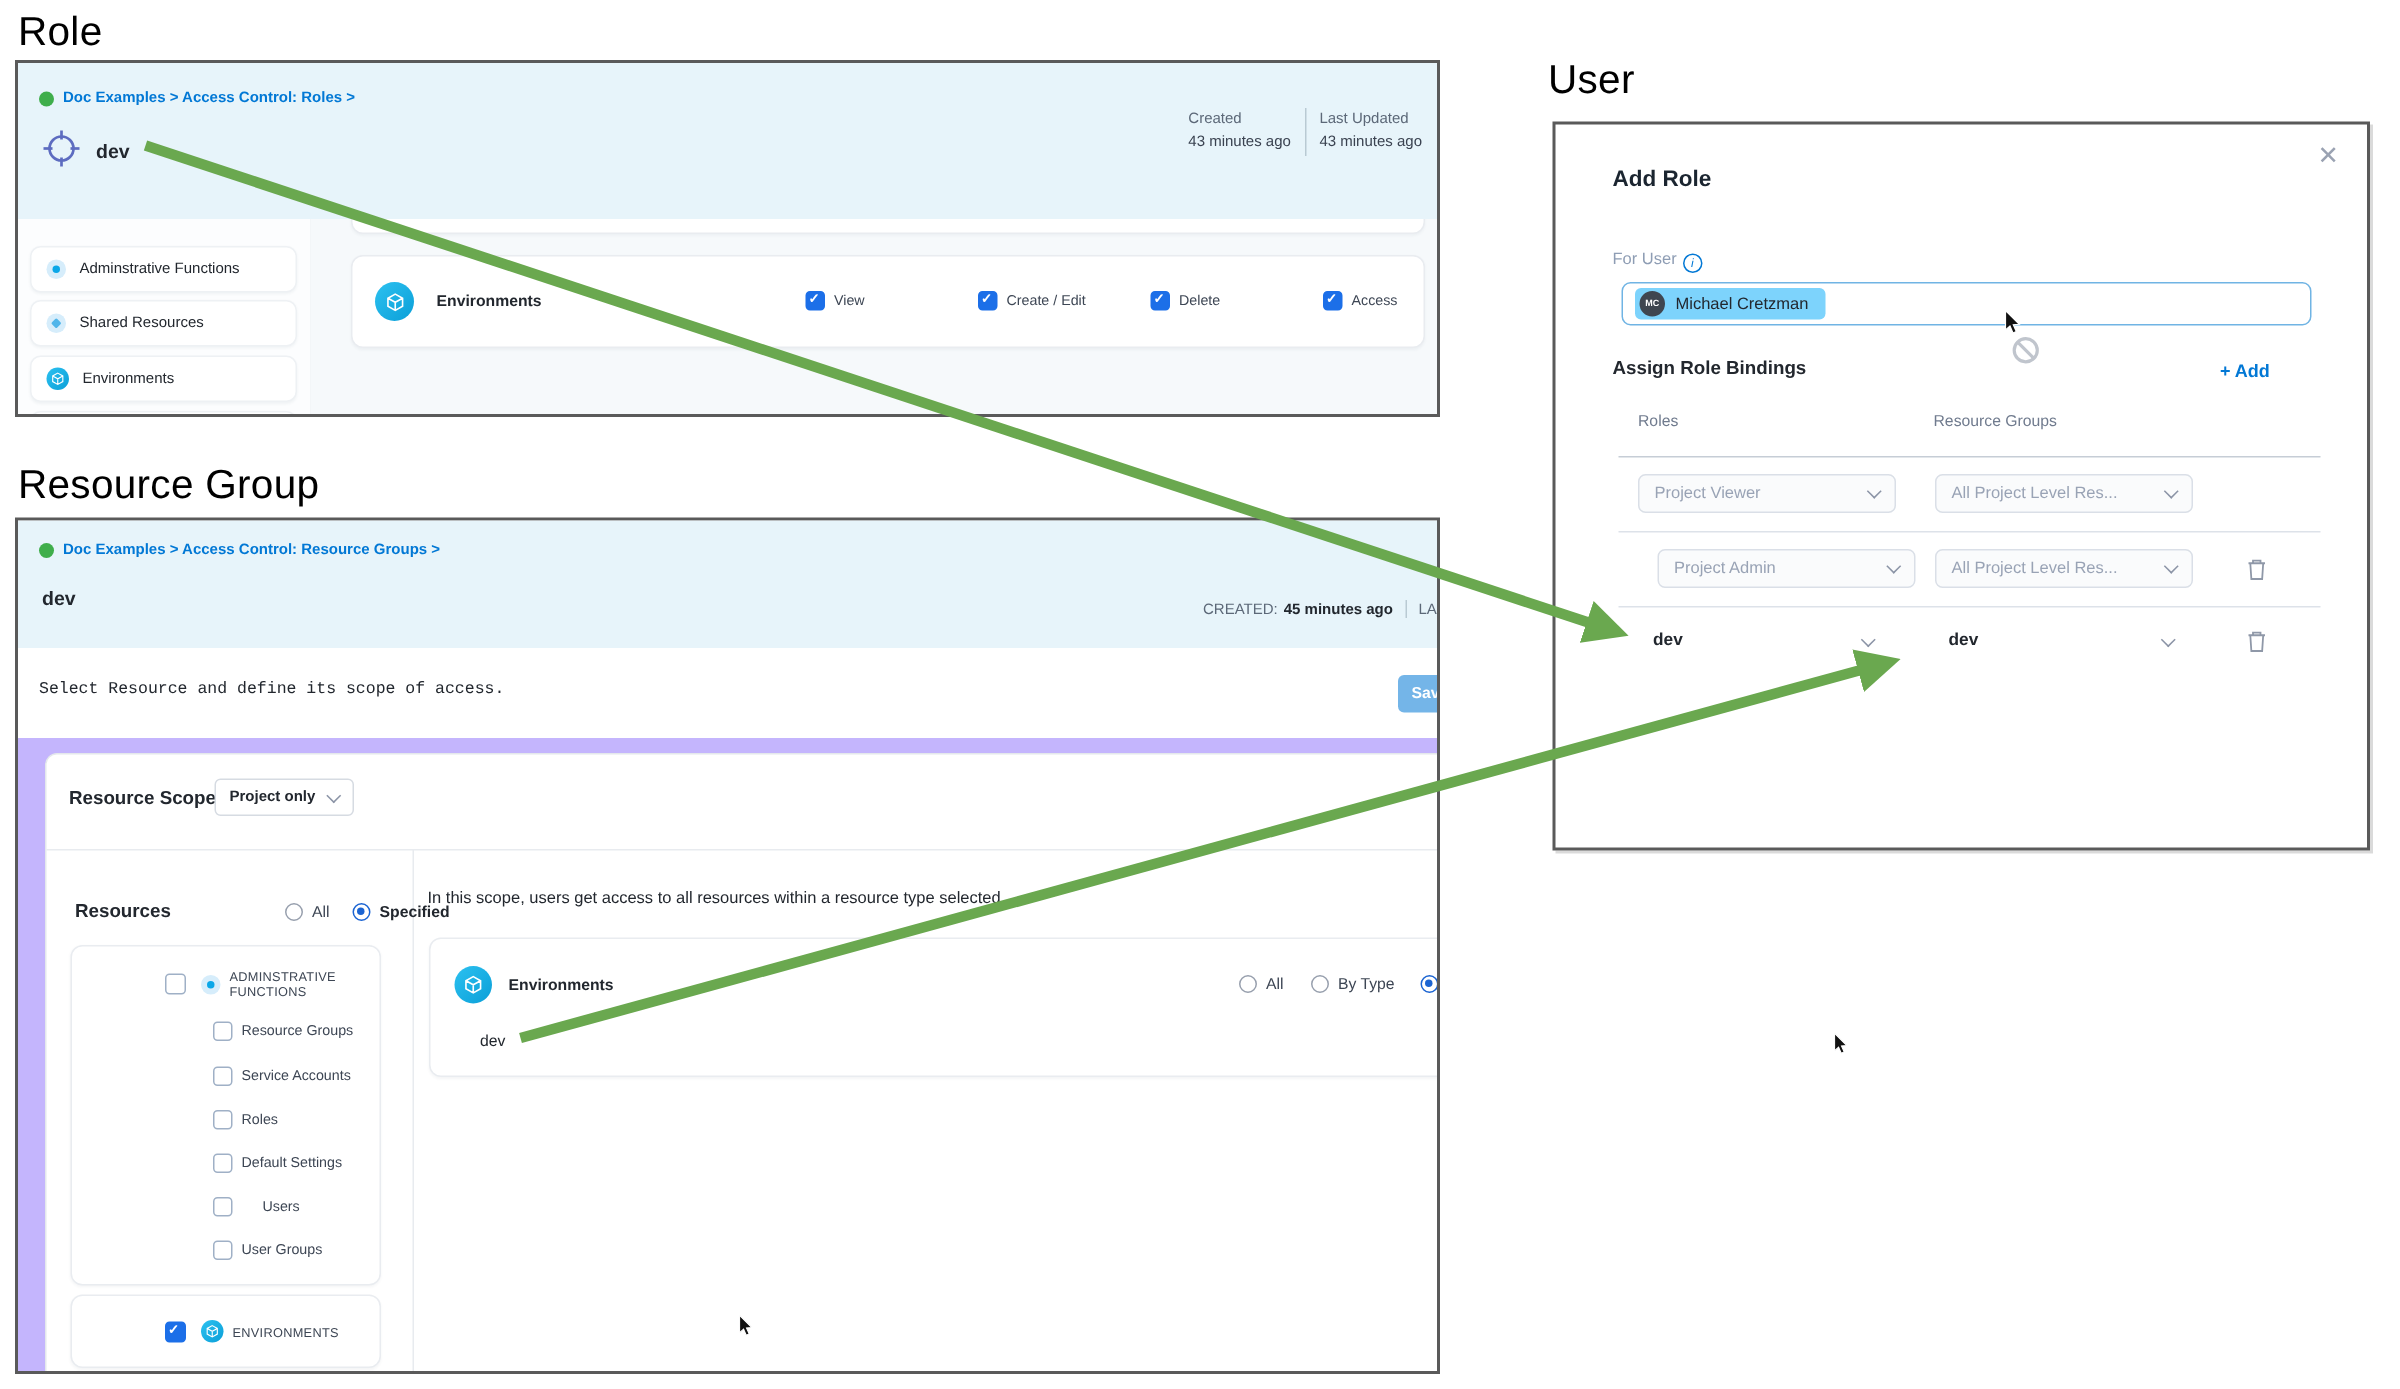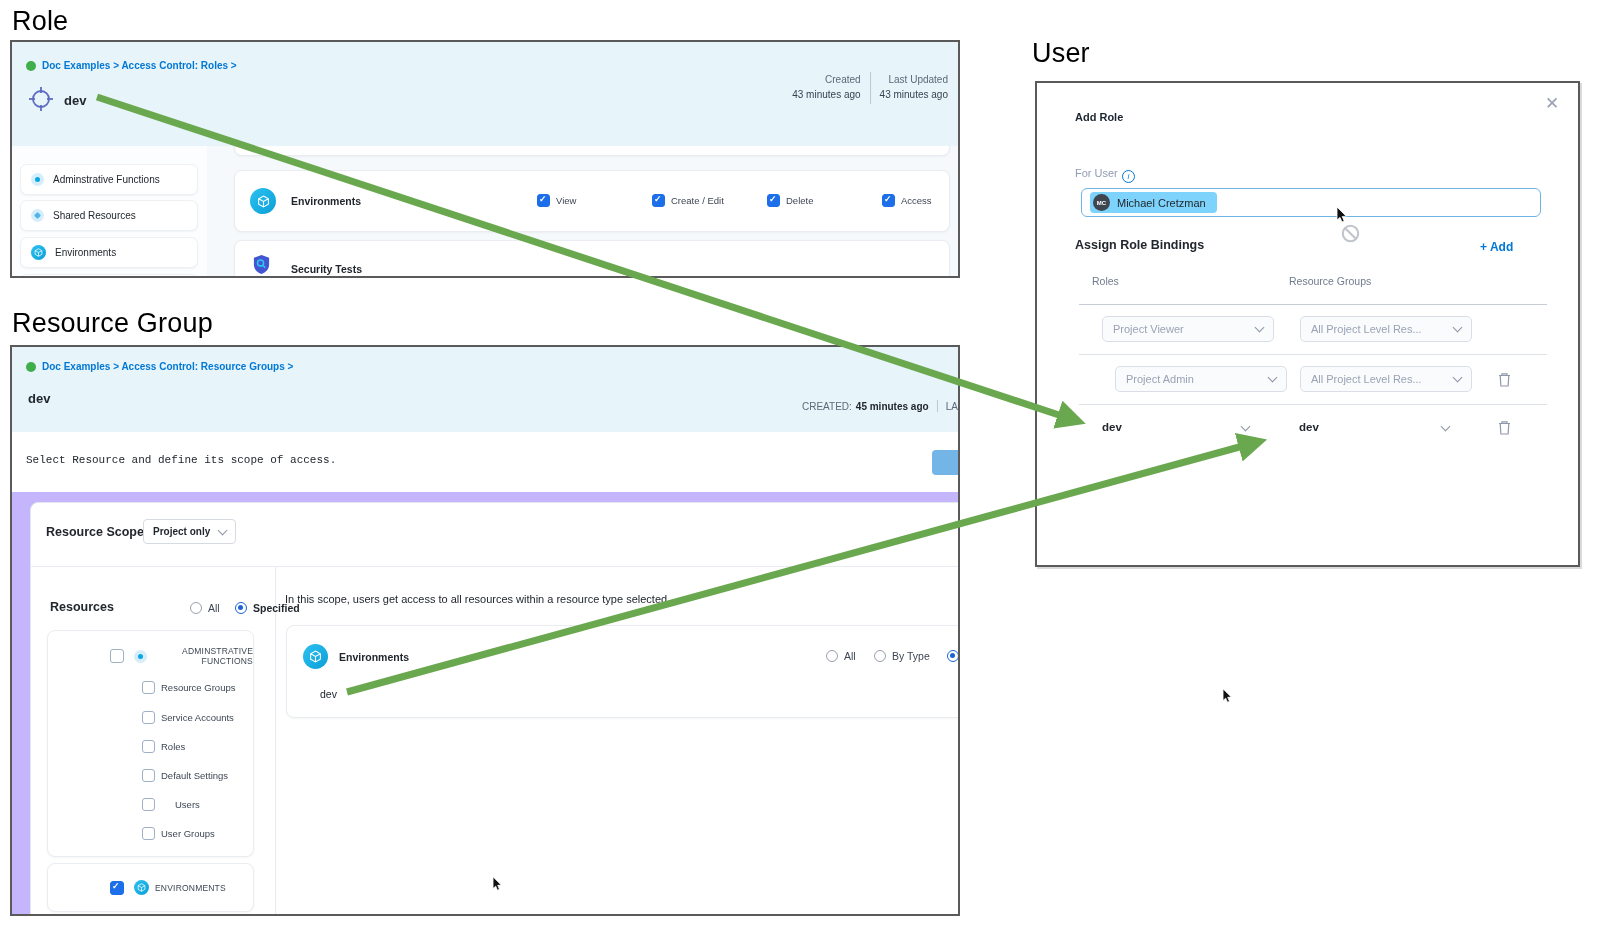--- a/index.html
+++ b/index.html
@@ -1,20 +1,20 @@
 <!DOCTYPE html>
 <html><head>
 <meta charset="utf-8">
 <style>
   html,body{margin:0;padding:0;background:#fff;}
   body{width:1600px;height:926px;position:relative;overflow:hidden;
        font-family:"Liberation Sans",sans-serif;color:#22272e;}
   .abs{position:absolute;}
   .section-title{font-size:27px;color:#000;letter-spacing:.2px;}
-  .panel{position:absolute;background:#fff;border:2px solid #5a5a5a;box-sizing:border-box;overflow:hidden;text-align:right;}
+  .panel{position:absolute;background:#fff;border:2px solid #5a5a5a;box-sizing:border-box;overflow:hidden;}
   .panel-header{position:absolute;left:0;right:0;top:0;background:#e7f4fa;}
   .crumb{display:flex;align-items:center;gap:6px;font-size:10px;color:#0278d5;font-weight:600;white-space:nowrap;}
   .crumb-dot{width:10px;height:10px;border-radius:50%;background:#3fae4b;flex:0 0 auto;}
   .pg-title{font-size:13px;font-weight:700;color:#22272e;}
   .meta-col{font-size:10px;line-height:15px;color:#5c6878;white-space:nowrap;}
   .meta-col .val{color:#3a4250;}
   .vline{width:1px;background:#b9cad3;}
   
   .card{background:#fff;border:1px solid #e9ecf0;border-radius:8px;box-shadow:0 1px 2px rgba(40,60,80,.05);}
   .side-card{position:absolute;left:8px;width:178px;height:31px;background:#fff;border:1px solid #eef1f4;
@@ -28,21 +28,21 @@
   .cb{width:13px;height:13px;border:1.5px solid #9fb0c6;border-radius:3px;background:#fff;box-sizing:border-box;position:relative;flex:0 0 auto;}
   .cb.on{background:#1c6fe8;border-color:#1c6fe8;}
   .cb.on::after{content:"✓";position:absolute;left:1px;top:-1px;color:#fff;font-size:9px;font-weight:700;}
   .radio{width:12px;height:12px;border:1.5px solid #98a0ae;border-radius:50%;background:#fff;box-sizing:border-box;position:relative;flex:0 0 auto;}
   .radio.on{border-color:#1b64d2;}
   .radio.on::after{content:"";position:absolute;left:2px;top:2px;width:5px;height:5px;border-radius:50%;background:#1b64d2;}
   .opt{display:flex;align-items:center;gap:6px;font-size:10.5px;color:#3d4654;padding-left:47px;}
   .chev{width:6px;height:6px;border-right:1.5px solid #8b94a6;border-bottom:1.5px solid #8b94a6;transform:rotate(45deg);margin-top:-3px;flex:0 0 auto;}
   
   .sel{position:absolute;height:26px;background:#fafbfc;border:1px solid #dadfe7;border-radius:5px;box-sizing:border-box;
-       display:flex;align-items:center;justify-content:space-between;padding:0 10px;font-size:11px;color:#99a3b5;margin-left:10px;}
+       display:flex;align-items:center;justify-content:space-between;padding:0 10px;font-size:11px;color:#99a3b5;}
   .trash{position:absolute;width:15px;height:17px;}
   .hr{position:absolute;border-top:1px solid #dde2e9;}
   .close-x{font-size:17px;color:#9aa2b2;line-height:1;}
   .close-x::after{content:"✕";}
   .info-ic{display:inline-block;width:11px;height:11px;border:1px solid #0278d5;border-radius:50%;color:#0278d5;
            font-size:8px;line-height:11px;text-align:center;font-style:italic;vertical-align:-2px;margin-left:4px;}
   .info-ic::after{content:"i";}
   .nowrap{white-space:nowrap;}
 </style>
 </head>
@@ -118,28 +118,20 @@
       </span>
       <span class="opt abs" style="left:485px;top:23px;font-size:9.5px;">
         <span class="cb on"></span>
         <span>Delete</span>
       </span>
       <span class="opt abs" style="left:600px;top:23px;font-size:9.5px;">
         <span class="cb on"></span>
         <span>Access</span>
       </span>
     </div>
-    <div class="card abs" style="left:27px;right:8px;top:94px;height:60px;">
-      <svg class="abs" style="left:17px;top:13px;" width="19" height="21" viewBox="0 0 20 22">
-        <path d="M10 1l8 3v7c0 5-3.5 8.5-8 10-4.5-1.5-8-5-8-10V4z" fill="#4356d2"></path>
-        <circle cx="9" cy="9.5" r="3.2" fill="none" stroke="#2ec5f0" stroke-width="1.6"></circle>
-        <line x1="11.4" y1="11.9" x2="14" y2="14.5" stroke="#2ec5f0" stroke-width="1.6"></line>
-      </svg>
-      <span class="abs" style="left:56px;top:22px;font-size:10.5px;font-weight:700;">Security Tests</span>
-    </div>
   </div>
 </div>
 
 <div class="panel" style="left:10px;top:345px;width:950px;height:571px;">
   <div class="panel-header" style="height:85px;">
     <div class="crumb abs" style="left:14px;top:14px;">
       <span class="crumb-dot"></span>
       <span>Doc Examples &gt; Access Control: Resource Groups &gt;</span>
     </div>
     <div class="pg-title abs" style="left:16px;top:44px;">dev</div>
@@ -242,21 +234,21 @@
           <span>Specified</span>
         </span>
         <span class="abs" style="left:33px;top:62px;font-size:10.5px;">dev</span>
       </div>
     </div>
   </div>
 </div>
 
 <div class="panel" style="left:1035px;top:81px;width:545px;height:486px;box-shadow:2px 2px 0 rgba(150,150,150,.35);">
   <span class="close-x abs" style="left:508px;top:12px;"></span>
-  <div class="abs" style="left:38px;top:28px;font-size:11px;font-weight:700;color:#1b2530;">Add Role</div>
+  <div class="abs" style="left:38px;top:28px;font-size:15px;font-weight:700;color:#1b2530;">Add Role</div>
 
   <div class="abs" style="left:38px;top:84px;font-size:11px;color:#8e9db4;">
     <span>For User</span><span class="info-ic"></span>
   </div>
   <div class="abs" style="left:44px;top:105px;width:460px;height:29px;border:1.5px solid #70b4e4;border-radius:6px;box-sizing:border-box;display:flex;align-items:center;padding-left:8px;">
     <span style="display:flex;align-items:center;gap:7px;background:#7dd3fc;border-radius:4px;padding:2px 11px 2px 3px;">
       <span style="width:17px;height:17px;border-radius:50%;background:#3f4650;color:#fff;font-size:6px;font-weight:700;display:flex;align-items:center;justify-content:center;">MC</span>
       <span style="font-size:11px;color:#22272e;">Michael Cretzman</span>
     </span>
   </div>

